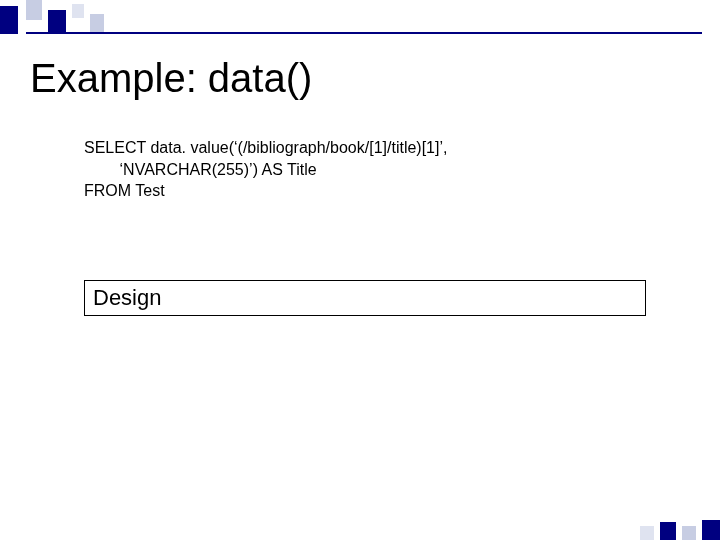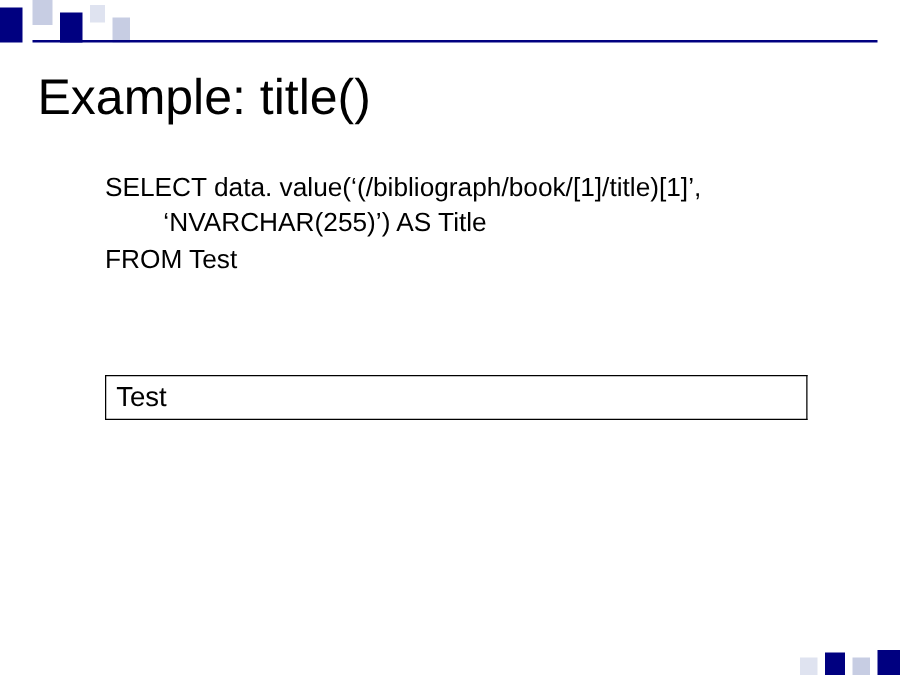--- a/index.html
+++ b/index.html
@@ -53,21 +53,21 @@
       padding: 22px 30px 0 30px;
     }
     .title {
       font-size: 40px;
       font-weight: 400;
       color: #000;
       margin-bottom: 36px;
       letter-spacing: 0;
     }
     .code {
-      font-size: 21px;
+      font-size: 16px;
       color: #000;
       line-height: 1.35;
       margin-left: 54px;
       margin-bottom: 78px;
       white-space: pre;
     }
     .result-table {
       margin-left: 54px;
       width: 562px;
       border-collapse: collapse;
@@ -94,26 +94,26 @@
 </div>
 
 <div class="deco-bottom">
   <span class="deco-square" style="width:14px;height:14px;background:#dfe3f0;margin-right:6px;"></span>
   <span class="deco-square" style="width:16px;height:18px;background:#000080;margin-right:6px;"></span>
   <span class="deco-square" style="width:14px;height:14px;background:#c7cde3;margin-right:6px;"></span>
   <span class="deco-square" style="width:18px;height:20px;background:#000080;"></span>
 </div>
 
 <div class="slide">
-  <h1 class="title">Example: title()</h1>
+  <h1 class="title">Example: data()</h1>
 
   <div class="code"><span>SELECT data. value(‘(/bibliograph/book/[1]/title)[1]’,</span>
 <span>        ‘NVARCHAR(255)’) AS Title</span>
 <span>FROM Test</span></div>
 
   <table class="result-table">
     <tbody>
         <tr>
-      <td>Test</td>
+      <td>Design</td>
     </tr>
   </tbody>
     </table>
 </div>
 
 </body></html>

